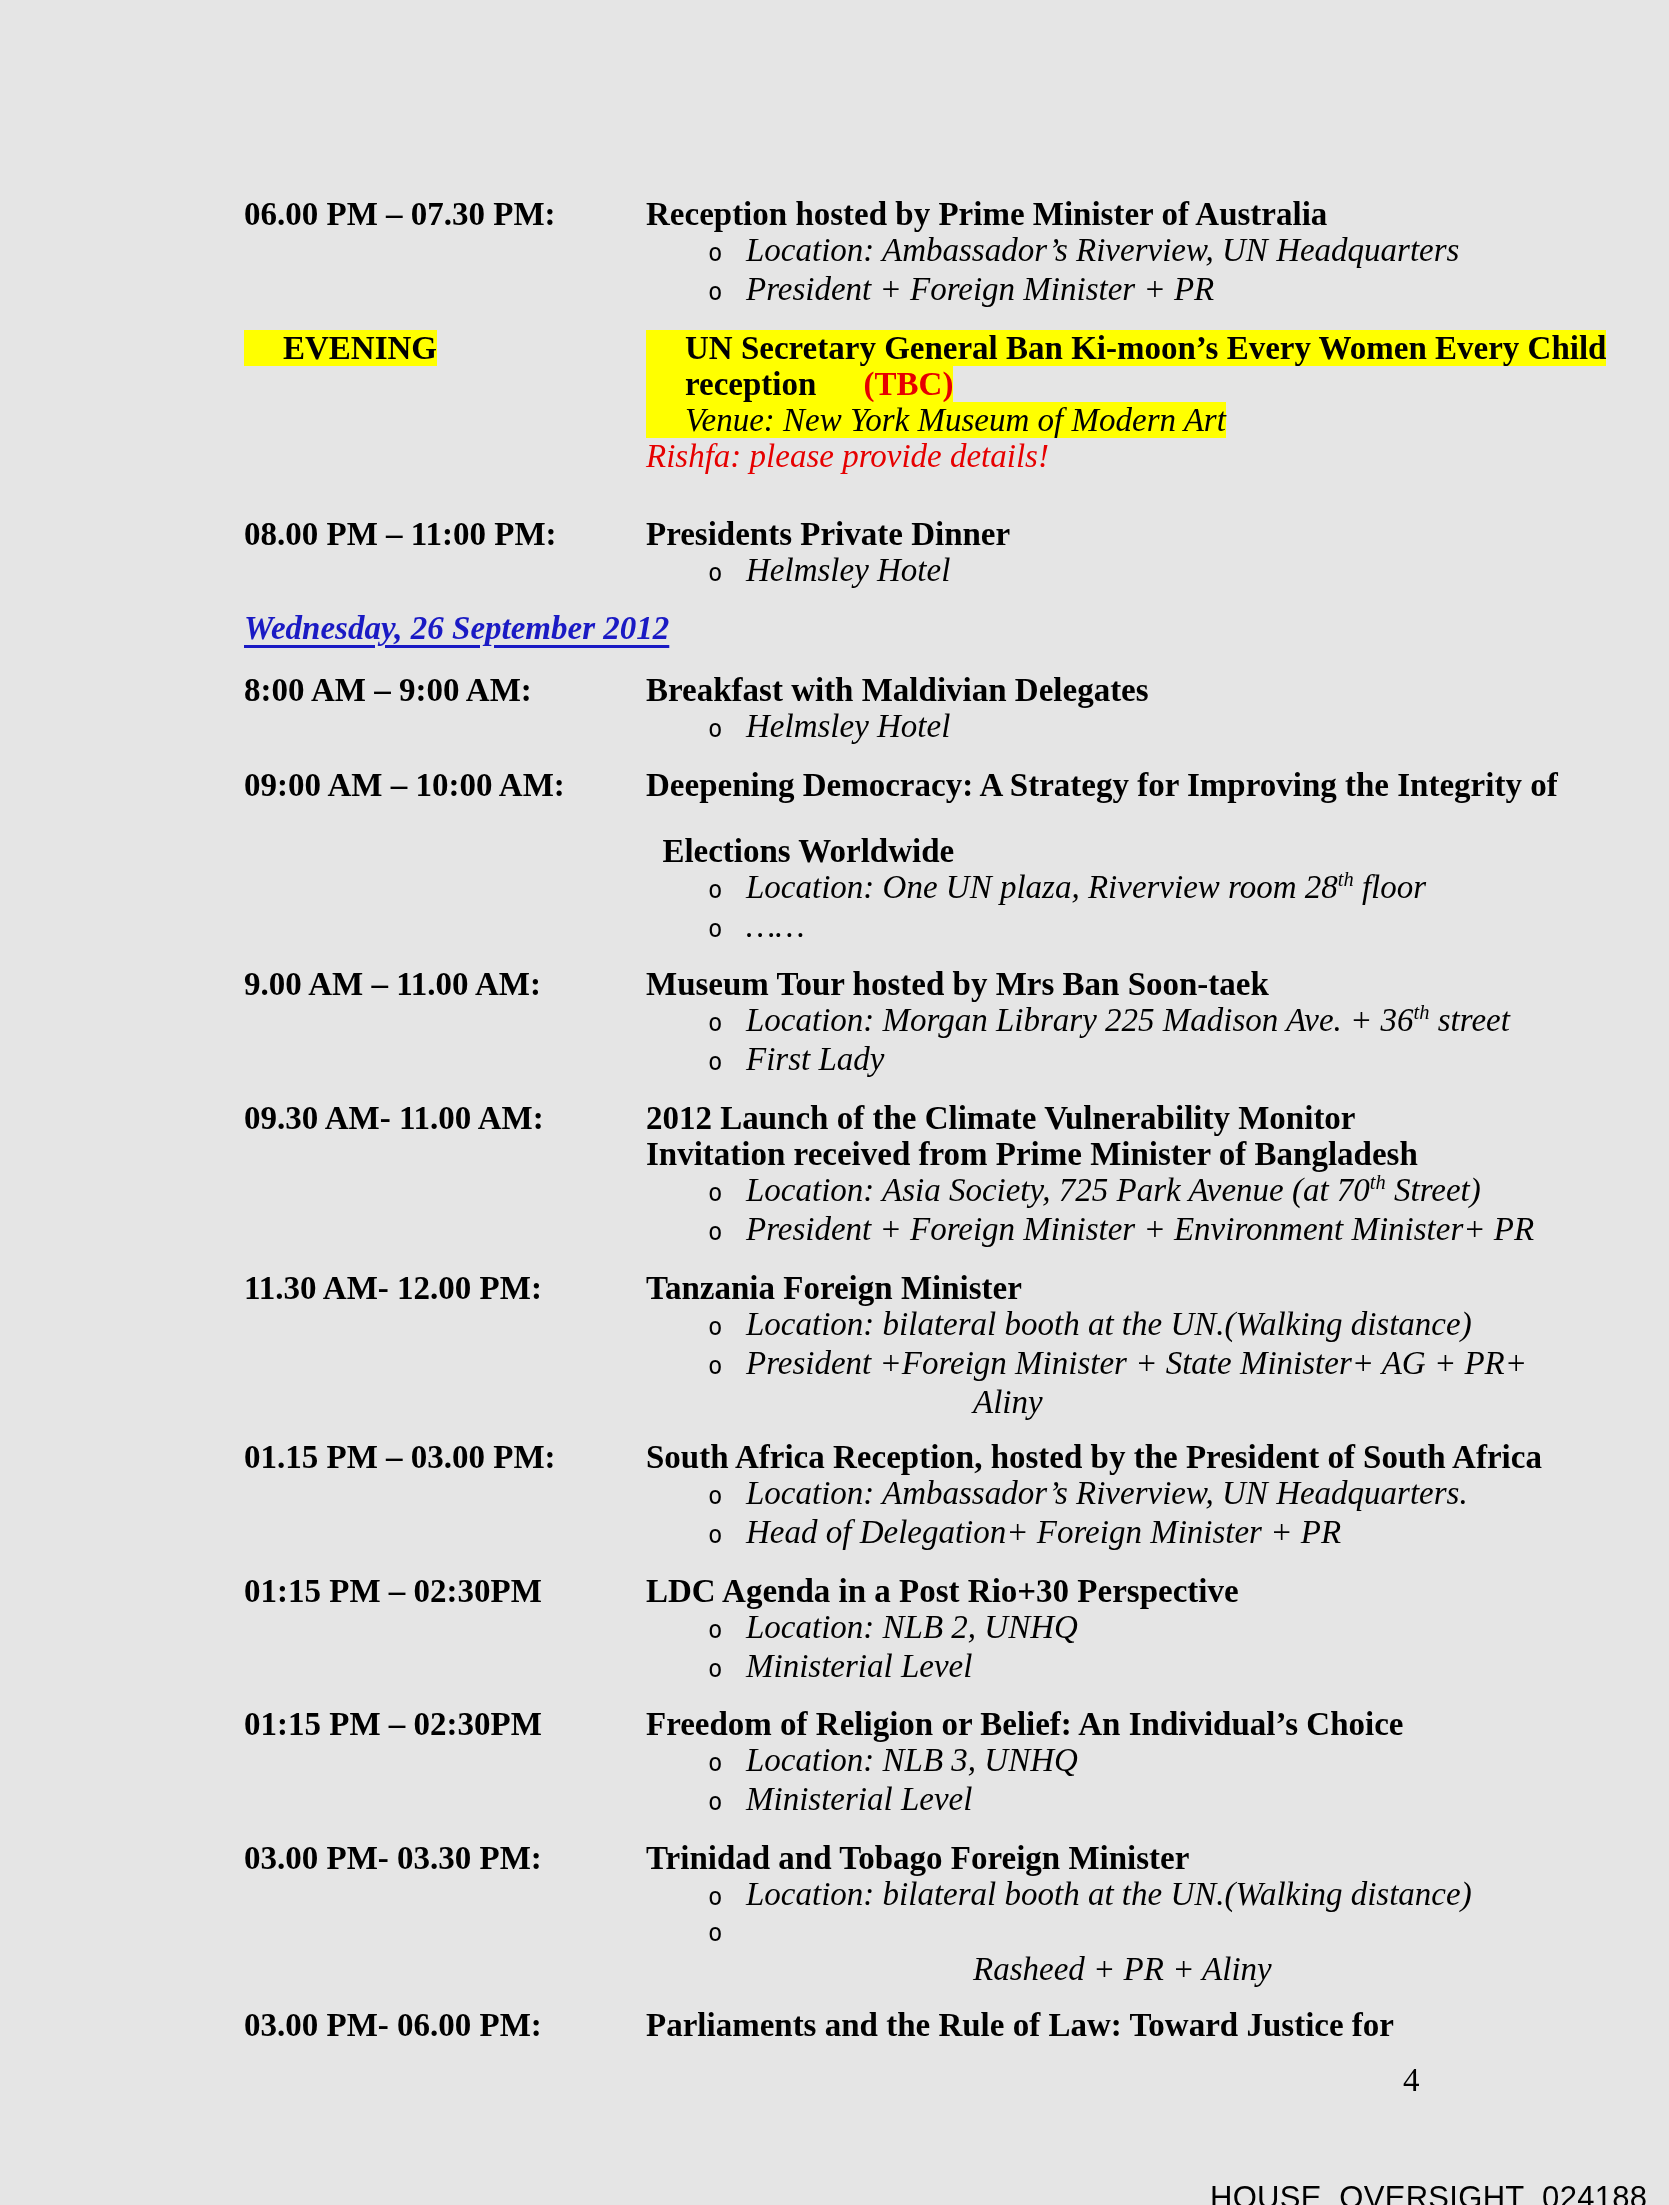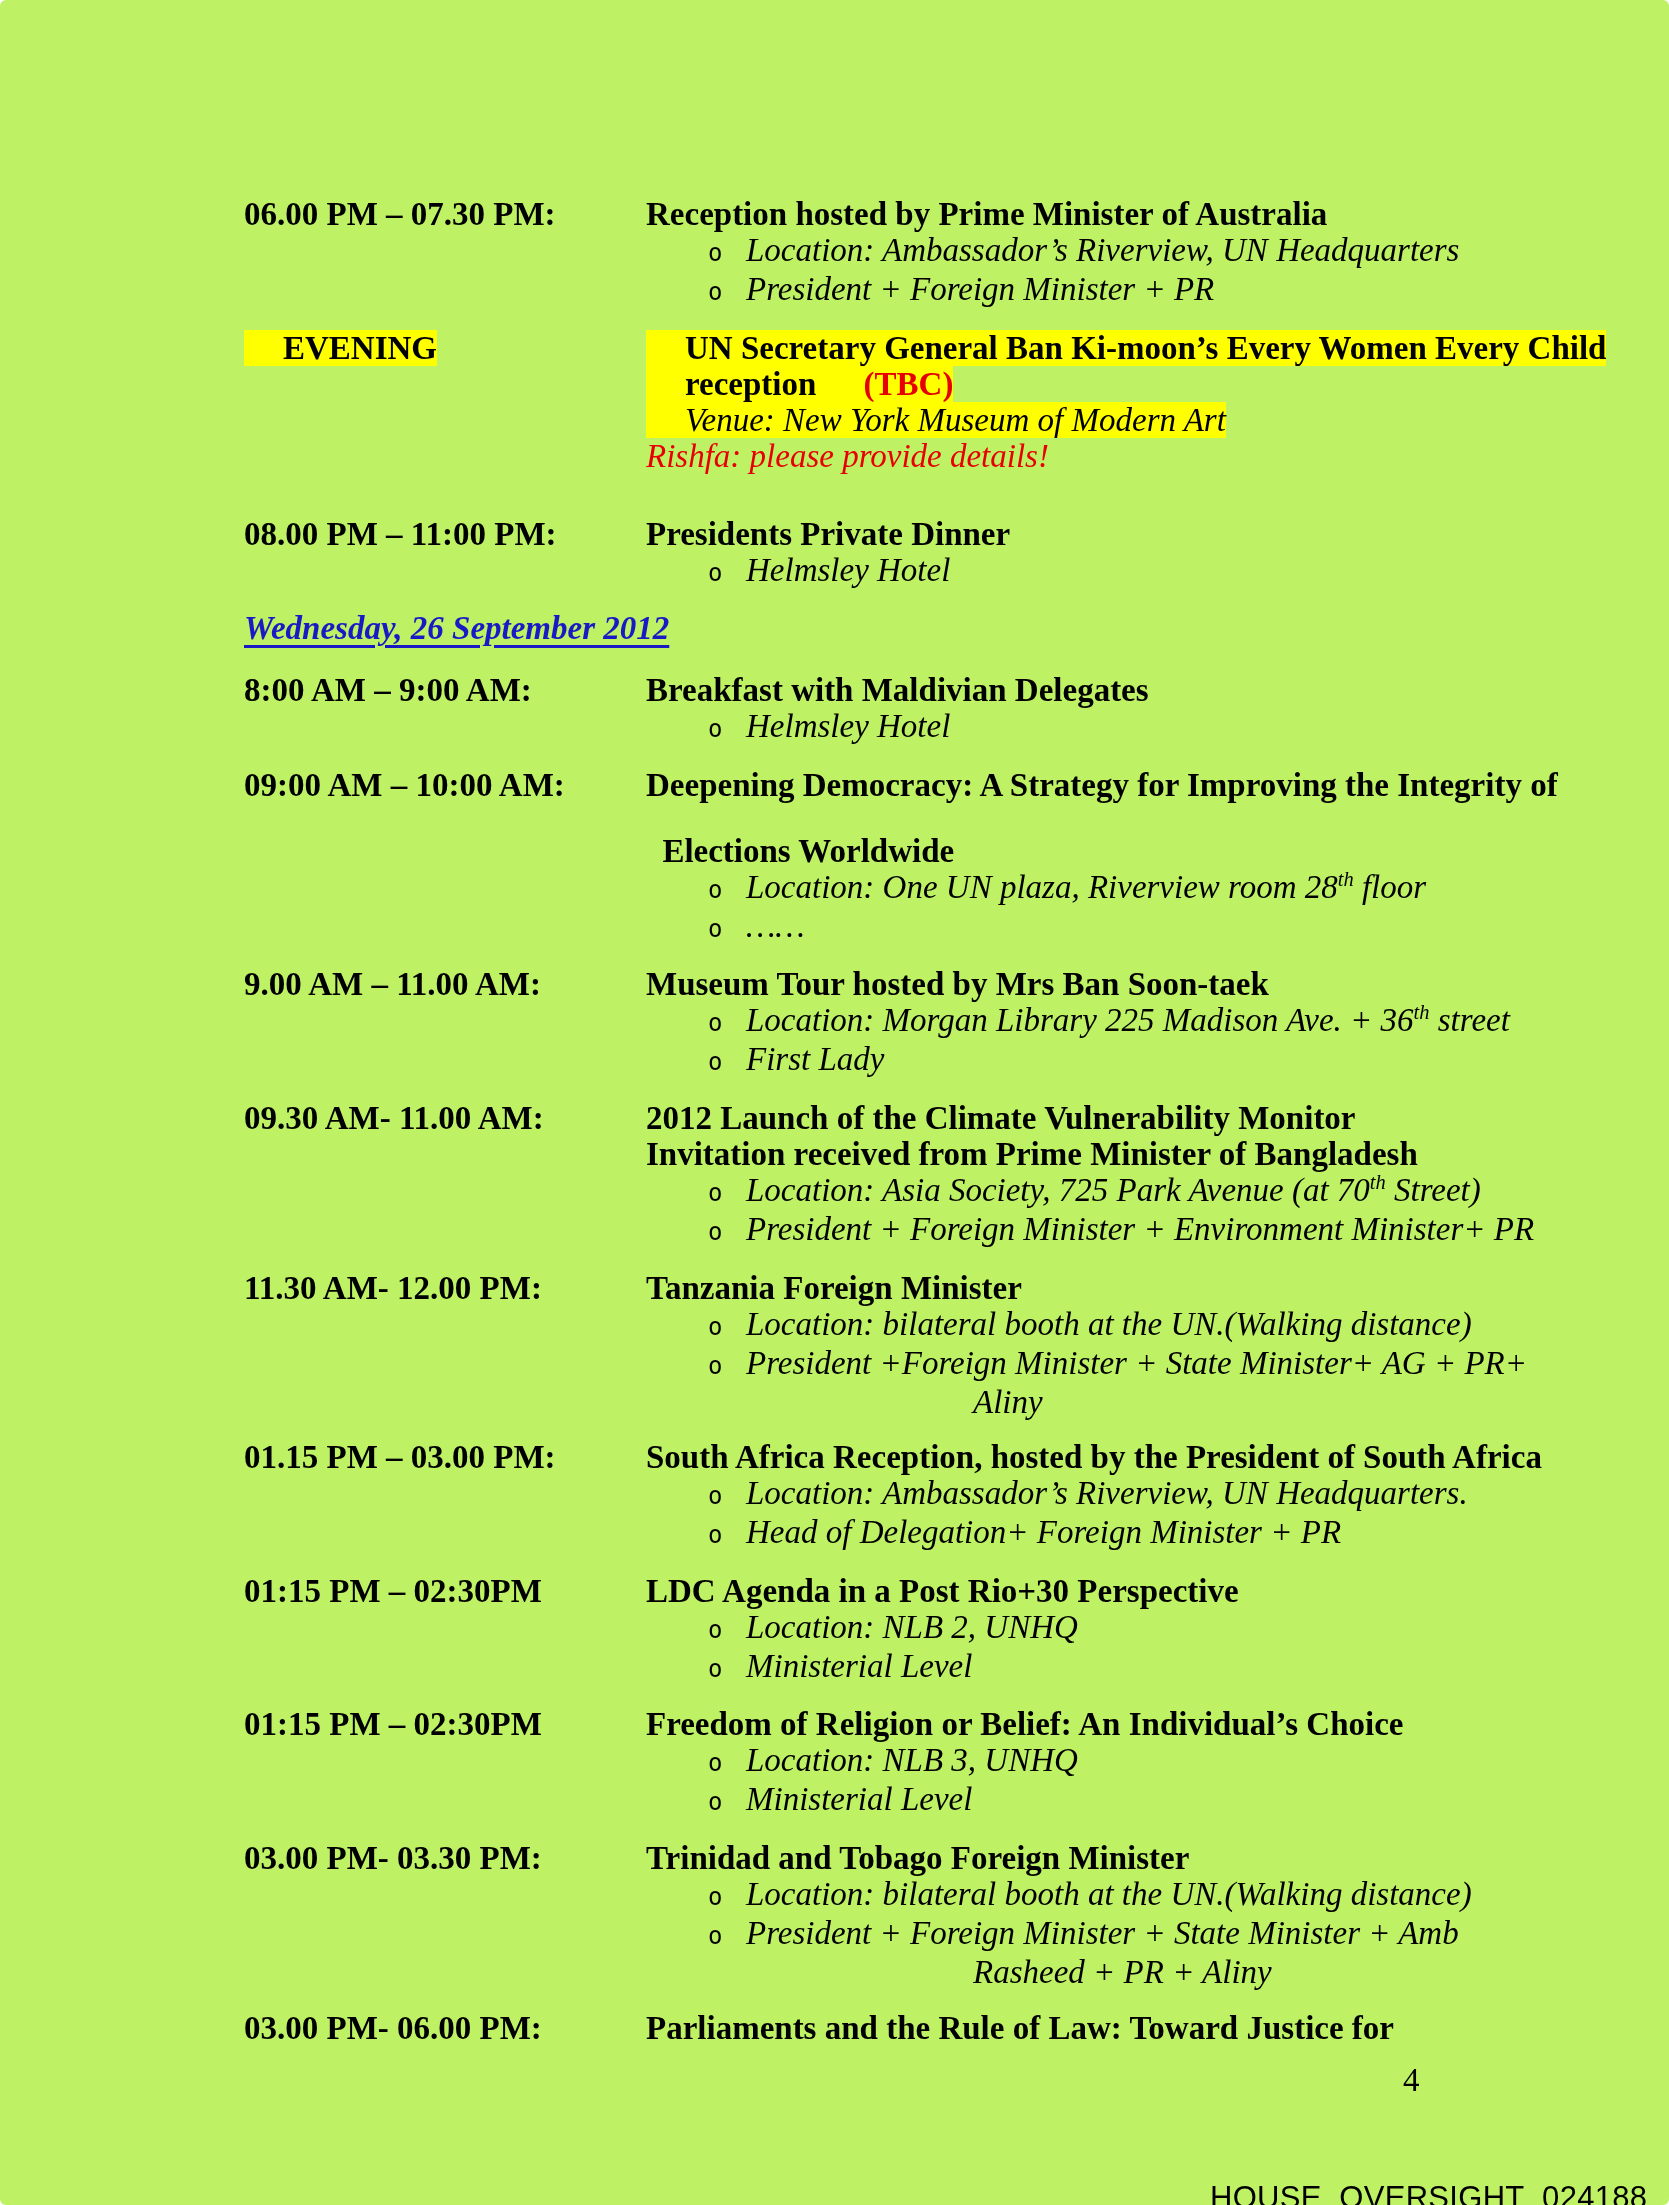--- a/index.html
+++ b/index.html
@@ -1,23 +1,22 @@
 <!DOCTYPE html>
 <html style="--hl: #ffff00; --red: #e60000; --blue: #1a1ac4;font-size:10.5px"><head>
 <meta charset="utf-8">
 <style>
   html,body{margin:0;padding:0;background:#ffffff;}
   .page{
     position:relative;
     width:1669px;height:2205px;
-    background:#bef264;
+    background:#e5e5e5;
     font-family:"Liberation Serif",serif;
     font-size:33px;color:#000;
     overflow:hidden;
-    border-radius:6px;
   }
   .content{position:absolute;left:244px;top:196px;width:1283px;}
   .event{display:flex;margin-bottom:19.6px;}
   .event.extra-gap{margin-bottom:42px;}
   .time{width:402px;flex:none;line-height:36px;white-space:nowrap;}
   .time span{font-weight:bold;}
   .desc{flex:1;min-width:0;}
   .title-line{line-height:36px;white-space:nowrap;}
   .title-line.indent{padding-left:16.4px;margin-top:30px;}
   .bullet{display:flex;align-items:baseline;line-height:36px;white-space:nowrap;}
@@ -200,21 +199,20 @@
       <div class="event">
         <div class="time"><span>03.00 PM- 03.30 PM:</span></div>
         <div class="desc">
           <div class="title-line"><span class="b">Trinidad and Tobago Foreign Minister</span></div>
           <div class="bullet">
             <span class="marker">o</span>
             <span><span class="i">Location: bilateral booth at the UN.(Walking distance)</span></span>
           </div>
           <div class="bullet">
             <span class="marker">o</span>
-            <span><span class="i">President + Foreign Minister + State Minister + Amb</span></span>
           </div>
           <div class="cont-line"><span class="i">Rasheed + PR + Aliny</span></div>
         </div>
       </div>
       <div class="event">
         <div class="time"><span>03.00 PM- 06.00 PM:</span></div>
         <div class="desc">
           <div class="title-line"><span class="b">Parliaments and the Rule of Law: Toward Justice for</span></div>
         </div>
       </div>

